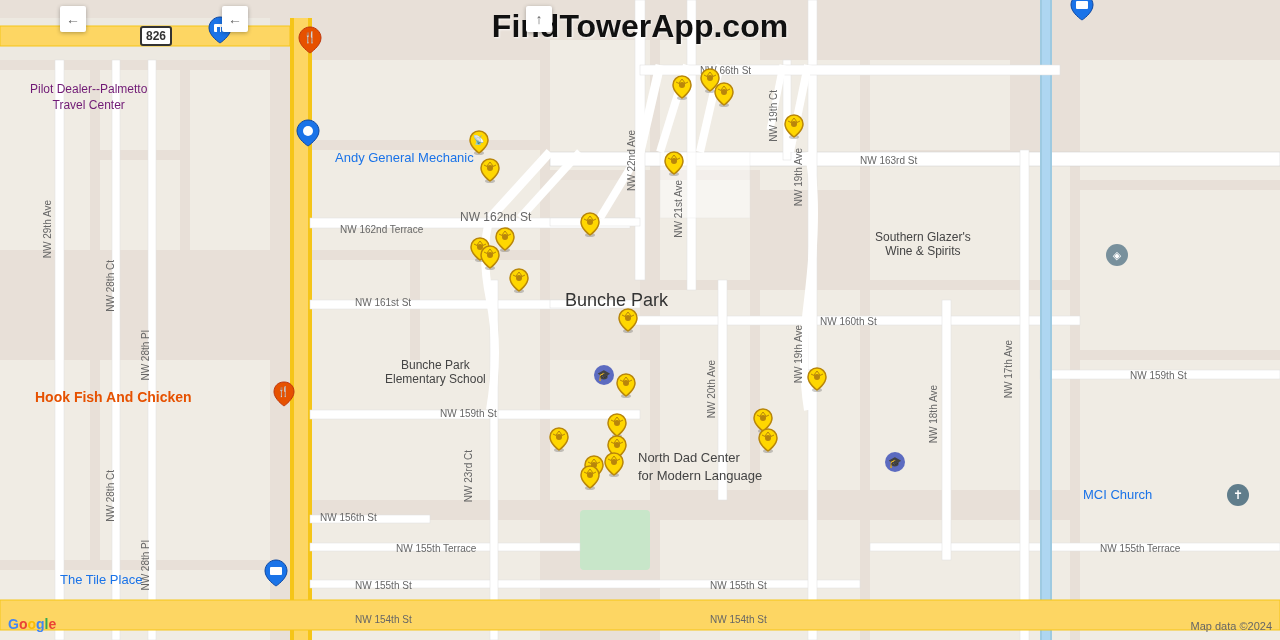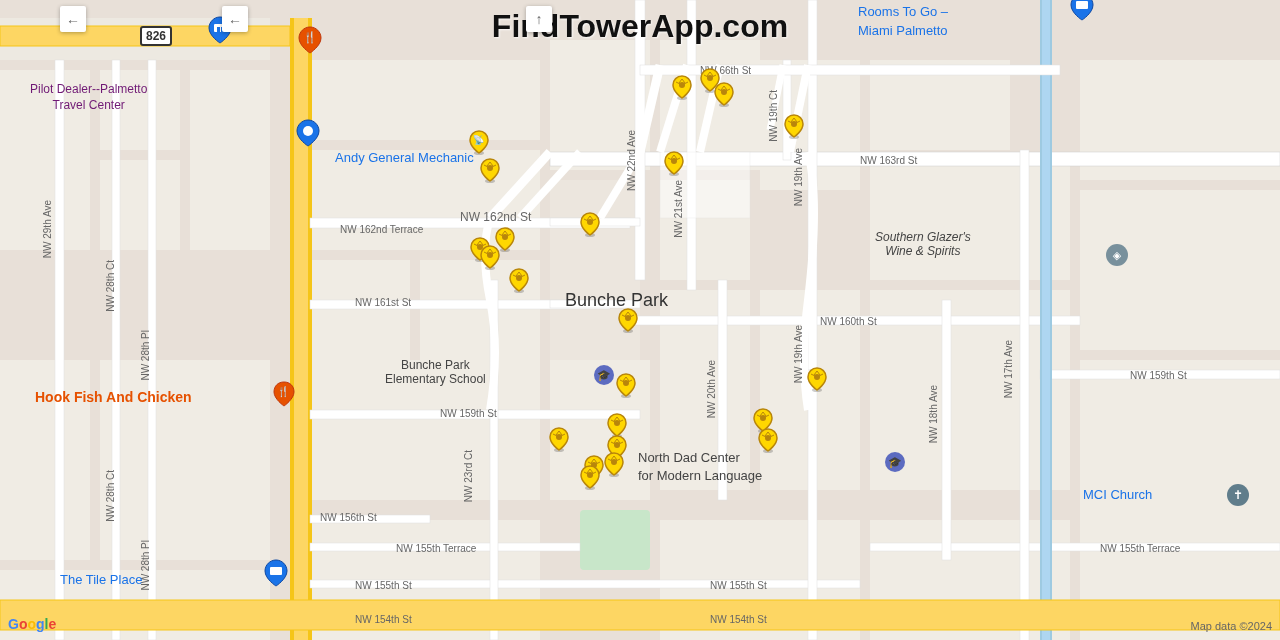--- a/index.html
+++ b/index.html
@@ -487,23 +487,20 @@
       <ellipse cx="11" cy="24" rx="5" ry="2" fill="rgba(0,0,0,0.2)"></ellipse>
       <path d="M11,2 C6,2 2,6 2,11 C2,18 11,24 11,24 C11,24 20,18 20,11 C20,6 16,2 11,2z" fill="#FFD700" stroke="#B8860B" stroke-width="1.5"></path>
       <circle cx="11" cy="11" r="3" fill="#B8860B"></circle>
       <line x1="11" y1="5" x2="8" y2="9" stroke="#B8860B" stroke-width="1"></line>
       <line x1="11" y1="5" x2="14" y2="9" stroke="#B8860B" stroke-width="1"></line>
       <line x1="5" y1="8" x2="9" y2="10" stroke="#B8860B" stroke-width="1"></line>
       <line x1="17" y1="8" x2="13" y2="10" stroke="#B8860B" stroke-width="1"></line>
     </svg>
     </div>
 
-  <div style="position:absolute; left:858px; top:2px; z-index:9;">
-    <span style="color:#1a73e8; font-size:13px; font-weight:500; line-height:1.3;">Rooms To Go –<br>Miami Palmetto</span>
-  </div>
 
   <div style="position:absolute; left:30px; top:82px; z-index:9; text-align:center;">
     <span style="color:#701a75; font-size:12px; font-weight:500; line-height:1.3; text-align:center; display:block;">Pilot Dealer--Palmetto<br>Travel Center</span>
   </div>
 
   <div style="position:absolute; left:335px; top:148px; z-index:9;">
     <span style="color:#1a73e8; font-size:13px; font-weight:500;">Andy General Mechanic</span>
   </div>
 
   <div style="position:absolute; left:565px; top:290px; z-index:9;">
@@ -520,21 +517,21 @@
     <span style="color:#e65100; font-size:14px; font-weight:bold;">Hook Fish And Chicken</span>
   </div>
 
   <div style="position:absolute; left:638px; top:448px; z-index:9; text-align:left;">
     <span style="color:#444; font-size:13px; font-weight:500;">North Dad Center<br>for Modern Language</span>
   </div>
 
   <div class="inst-icon" style="left:895px; top:462px;">🎓</div>
 
   <div style="position:absolute; left:875px; top:230px; z-index:9; text-align:center;">
-    <span style="color:#444; font-size:12px; font-weight:500; display:block; text-align:center;font-style:italic;">Southern Glazer's<br>Wine &amp; Spirits</span>
+    <span style="color:#444; font-size:12px; font-weight:500; display:block; text-align:center;">Southern Glazer's<br>Wine &amp; Spirits</span>
   </div>
 
   <div class="venue-icon" style="left:1117px; top:255px;">◈</div>
 
   <div style="position:absolute; left:1083px; top:485px; z-index:9;">
     <span style="color:#1a73e8; font-size:13px; font-weight:500;text-align:center;">MCI Church</span>
   </div>
 
   <div class="church-icon" style="left:1238px; top:495px;">✝</div>
 

